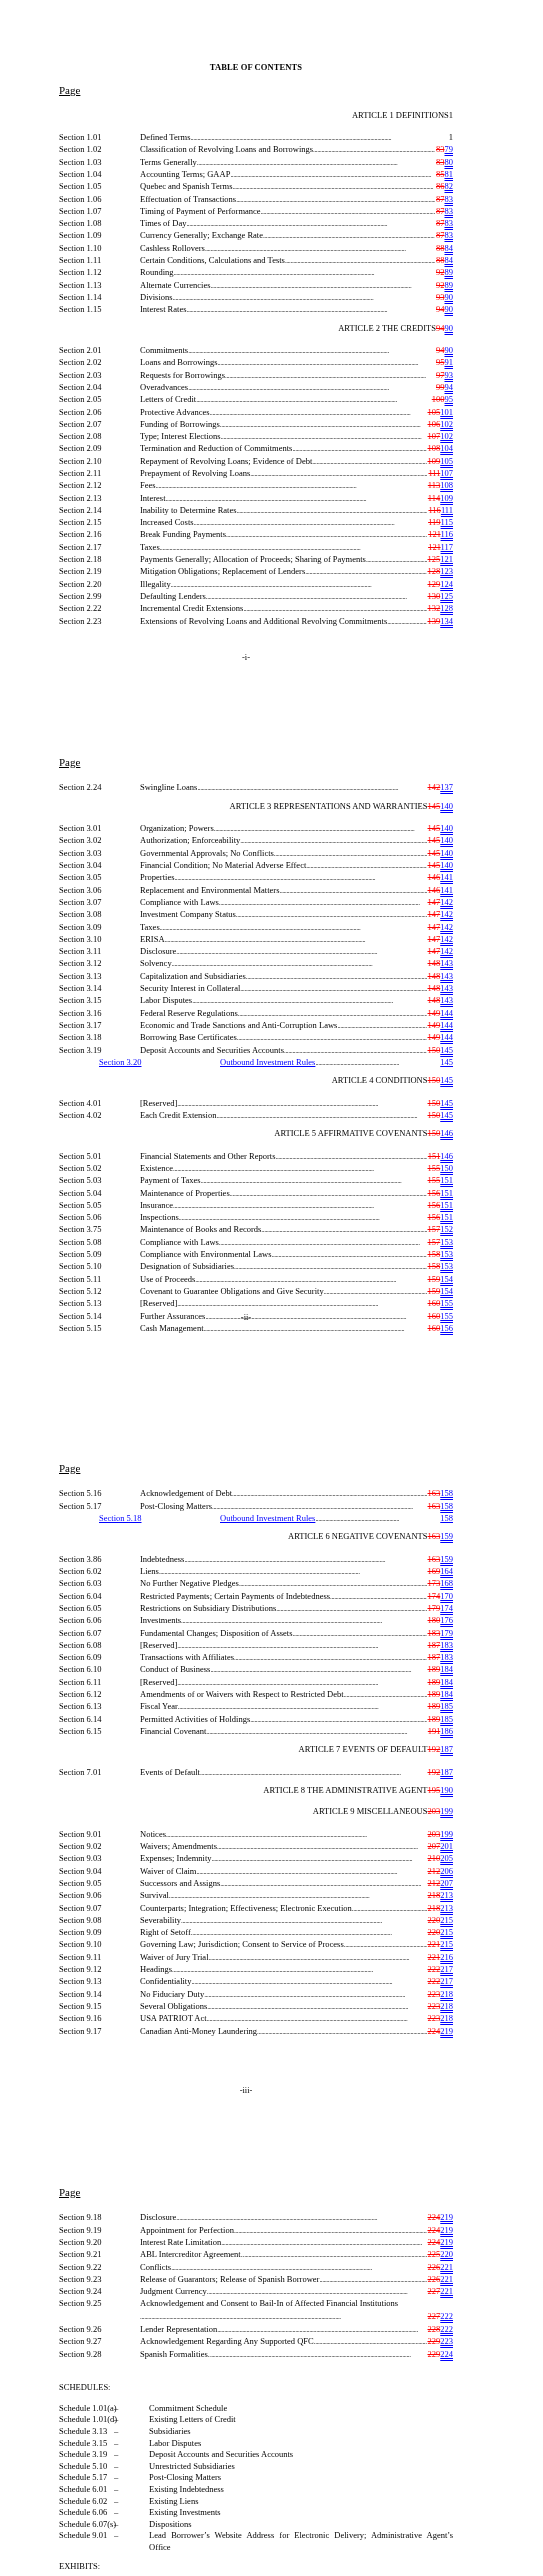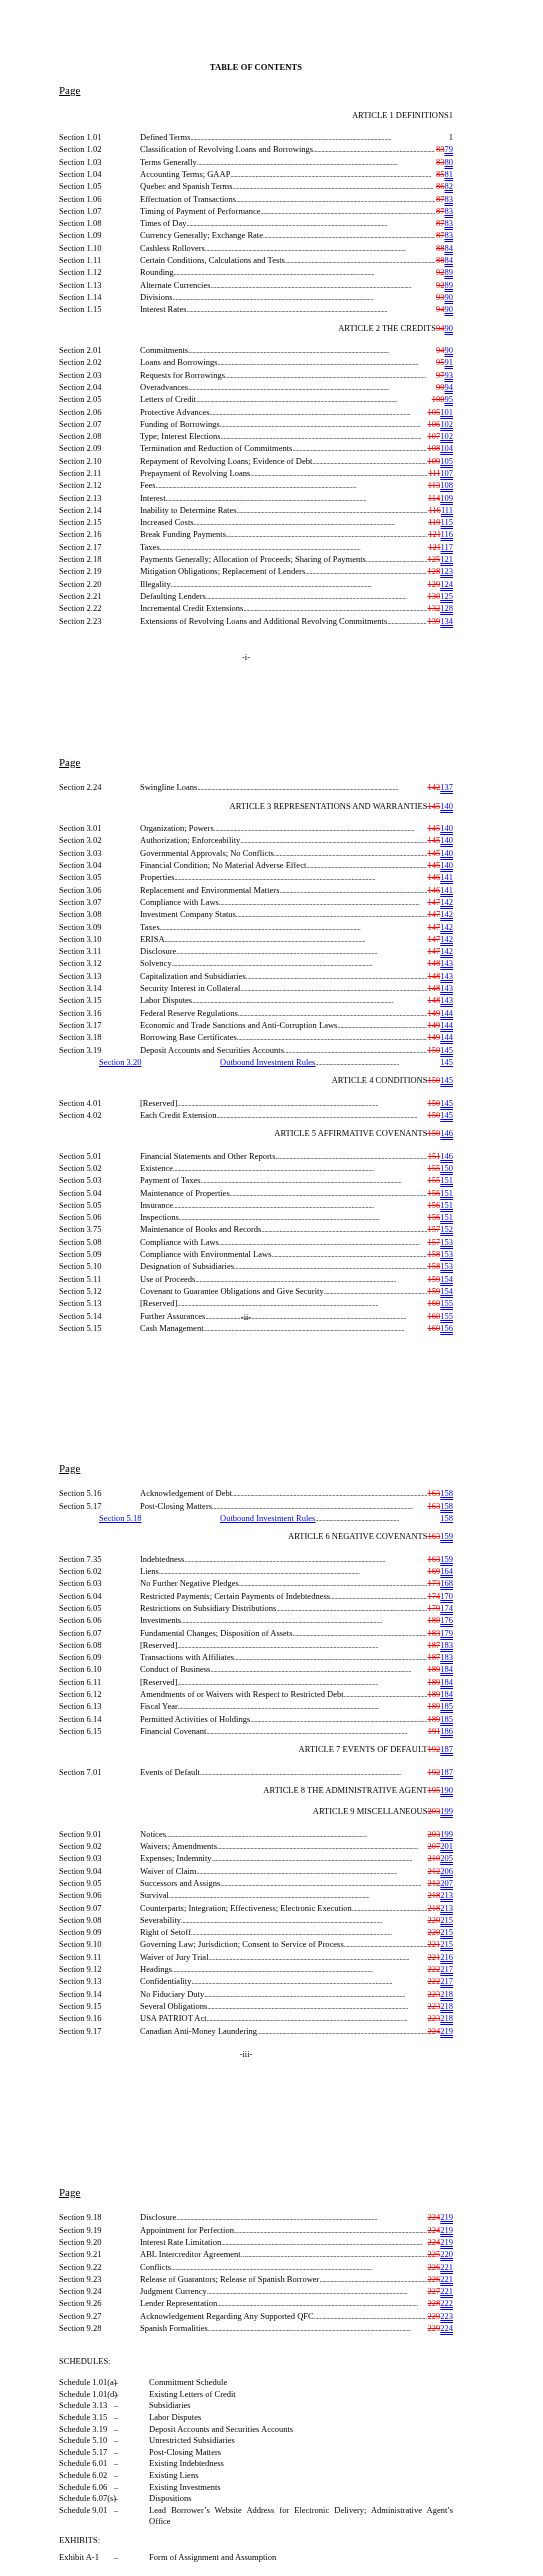--- a/index.html
+++ b/index.html
@@ -21,21 +21,21 @@
   .section-row .pg { flex: none; white-space: nowrap; padding-left: 1px; }
   .section-row.two-line { height: auto; flex-wrap: wrap; }
   .section-row.two-line .title { width: calc(100% - 81px); }
   .section-row.two-line .spacer { width: 81px; flex: none; }
   .old { color: #ff0000; text-decoration: line-through; }
   .new { color: #0000ff; text-decoration: underline; text-decoration-style: double; }
   .inserted { color: #0000ff; text-decoration: underline; margin-left: 40px; }
   .page-footer { position: absolute; left: 0; right: 0; text-align: center; font-size: 8.5px; }
   #page-1 .page-footer { top: 652px; }
   #page-2 .page-footer { top: 608px; }
-  #page-3 .page-footer { top: 631px; }
+  #page-3 .page-footer { top: 667px; }
   .list-heading { font-size: 8.5px; margin: 21.6px 0 11.3px 0; }
   .list-row { display: flex; font-size: 8.5px; line-height: 11.6px; }
   .list-row .lnum { width: 53px; flex: none; white-space: nowrap; }
   .list-row .dash { width: 35px; flex: none; text-align: left; padding-left: 2.1px; }
   .list-row .ltitle { flex: 1; text-align: justify; }
   .exhibits-heading { margin: 7.2px 0 7.2px 0; }
 </style>
 </head>
 <body>
 
@@ -255,21 +255,21 @@
         <span class="leader"></span>
         <span class="pg"><span class="old">128</span><span class="new">123</span></span>
       </div>
       <div class="section-row">
         <span class="num">Section 2.20</span>
         <span class="title">Illegality</span>
         <span class="leader"></span>
         <span class="pg"><span class="old">129</span><span class="new">124</span></span>
       </div>
       <div class="section-row">
-        <span class="num">Section 2.21</span>
+        <span class="num">Section 2.99</span>
         <span class="title">Defaulting Lenders</span>
         <span class="leader"></span>
         <span class="pg"><span class="old">130</span><span class="new">125</span></span>
       </div>
       <div class="section-row">
         <span class="num">Section 2.22</span>
         <span class="title">Incremental Credit Extensions</span>
         <span class="leader"></span>
         <span class="pg"><span class="old">132</span><span class="new">128</span></span>
       </div>
@@ -549,21 +549,21 @@
         <span class="num inserted">Section 5.18</span>
         <span class="title inserted">Outbound Investment Rules</span>
         <span class="leader"></span>
         <span class="pg"><span class="inserted">158</span></span>
       </div>
       <div class="article-row">
         <span class="label">ARTICLE 6 NEGATIVE COVENANTS</span>
         <span class="pg"><span class="old">163</span><span class="new">159</span></span>
       </div>
       <div class="section-row">
-        <span class="num">Section 7.35</span>
+        <span class="num">Section 3.86</span>
         <span class="title">Indebtedness</span>
         <span class="leader"></span>
         <span class="pg"><span class="old">163</span><span class="new">159</span></span>
       </div>
       <div class="section-row">
         <span class="num">Section 6.02</span>
         <span class="title">Liens</span>
         <span class="leader"></span>
         <span class="pg"><span class="old">169</span><span class="new">164</span></span>
       </div>
@@ -807,20 +807,27 @@
         <span class="title">Release of Guarantors; Release of Spanish Borrower</span>
         <span class="leader"></span>
         <span class="pg"><span class="old">226</span><span class="new">221</span></span>
       </div>
       <div class="section-row">
         <span class="num">Section 9.24</span>
         <span class="title">Judgment Currency</span>
         <span class="leader"></span>
         <span class="pg"><span class="old">227</span><span class="new">221</span></span>
       </div>
+      <div class="section-row two-line">
+        <span class="num">Section 9.25</span>
+        <span class="title">Acknowledgement and Consent to Bail-In of Affected Financial Institutions</span>
+        <span class="spacer"></span>
+        <span class="leader"></span>
+        <span class="pg"><span class="old">227</span><span class="new">222</span></span>
+      </div>
       <div class="section-row">
         <span class="num">Section 9.26</span>
         <span class="title">Lender Representation</span>
         <span class="leader"></span>
         <span class="pg"><span class="old">228</span><span class="new">222</span></span>
       </div>
       <div class="section-row">
         <span class="num">Section 9.27</span>
         <span class="title">Acknowledgement Regarding Any Supported QFC</span>
         <span class="leader"></span>

